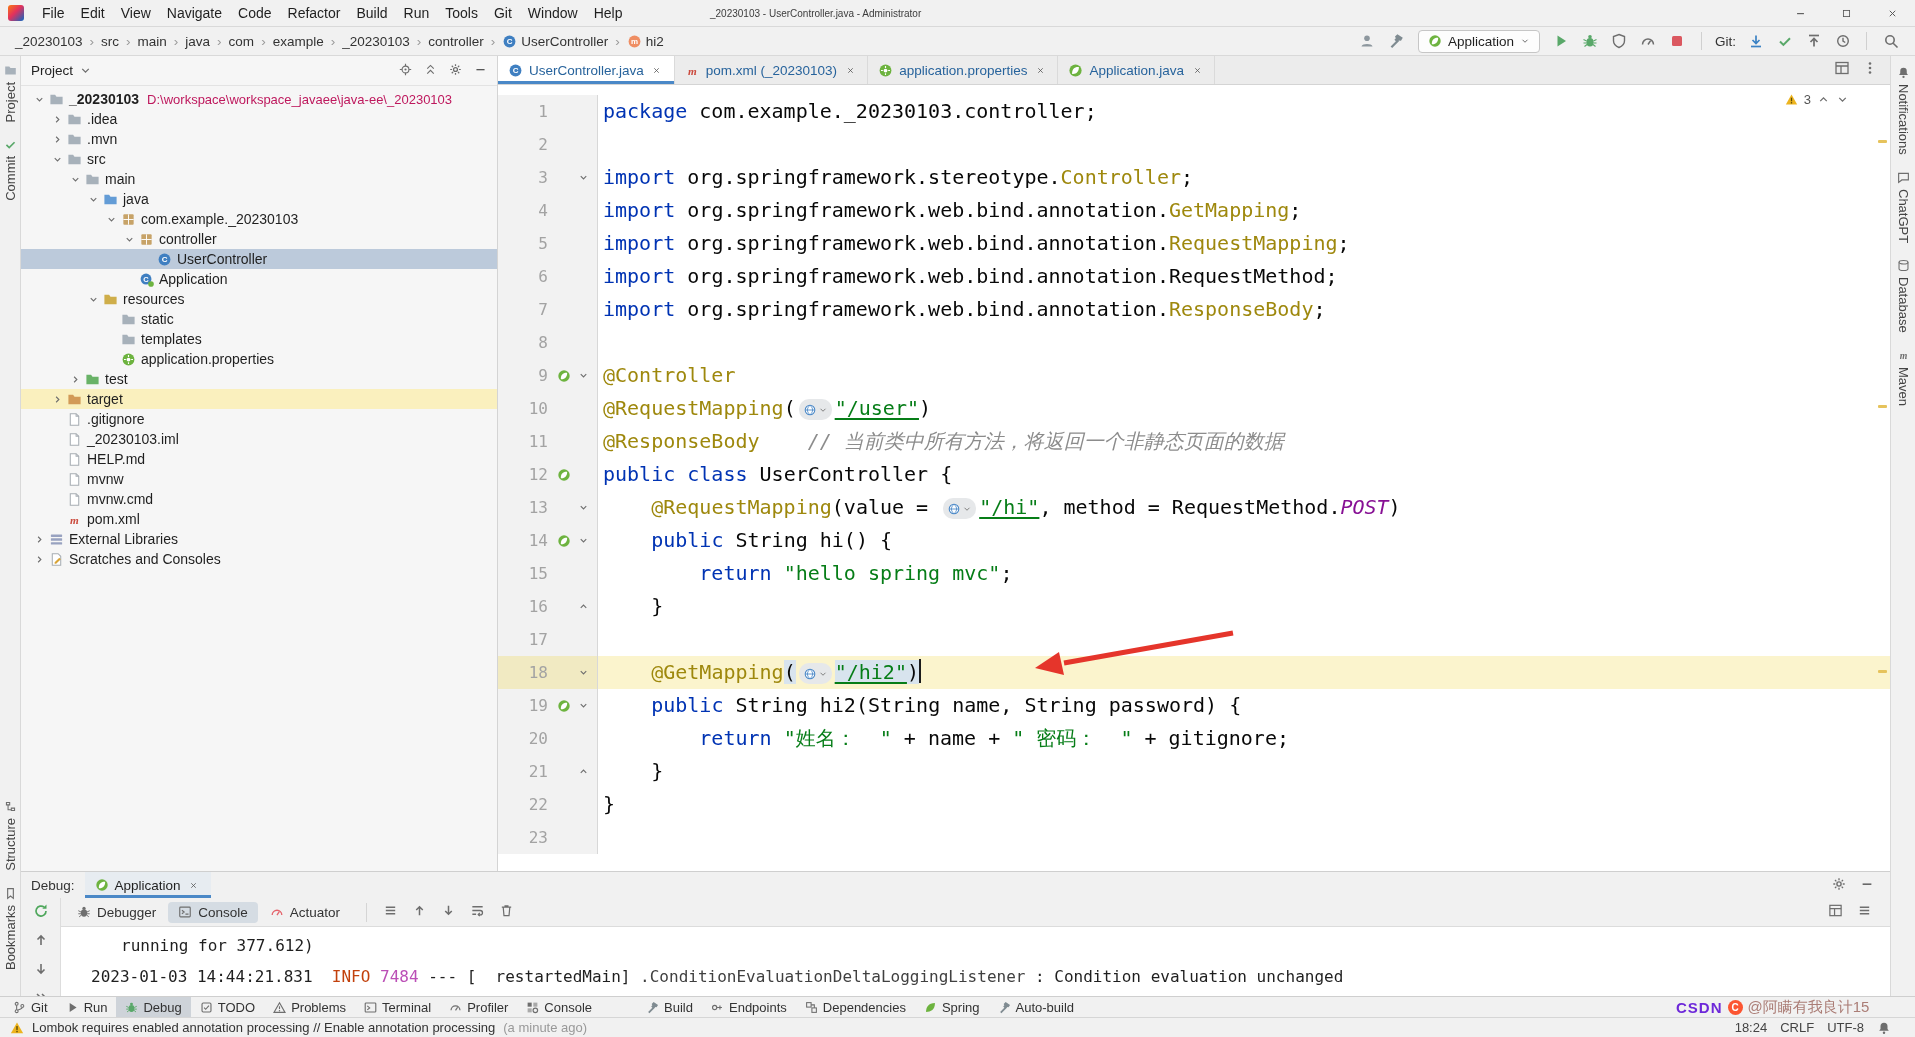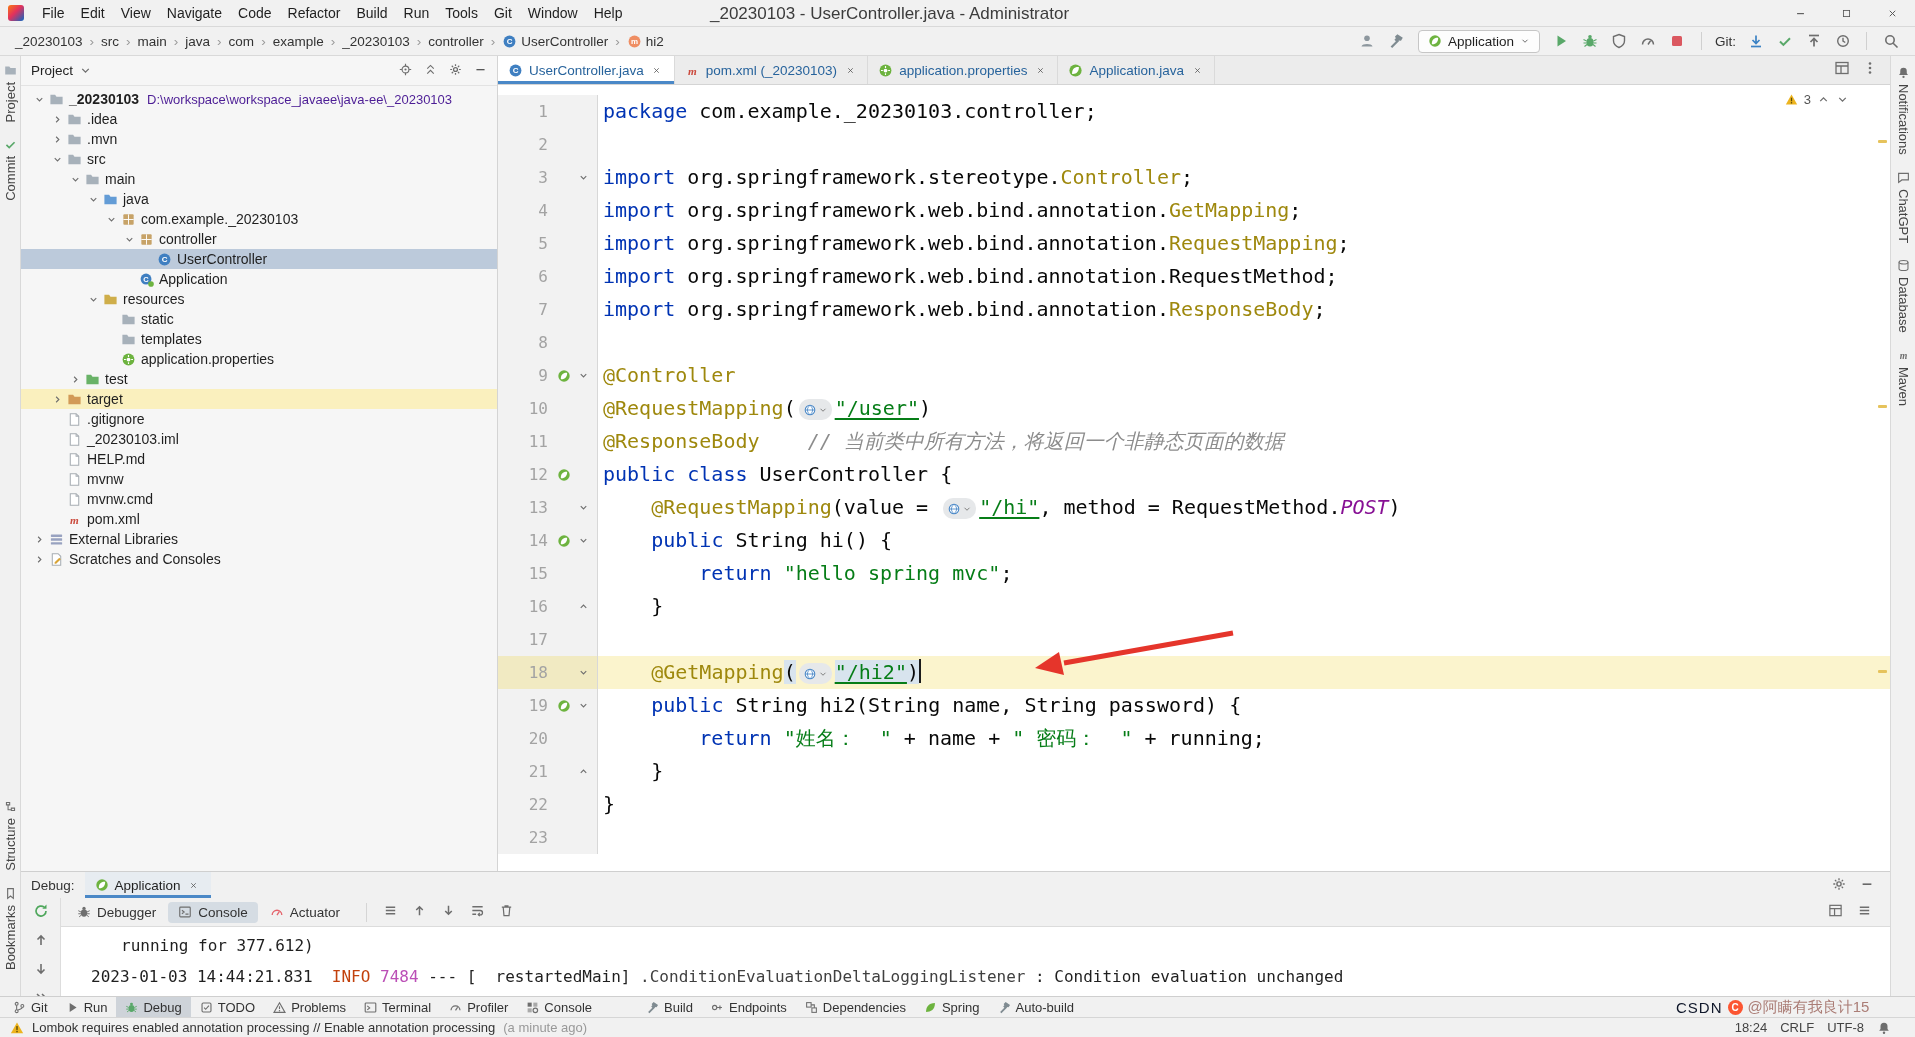--- a/index.html
+++ b/index.html
@@ -8,21 +8,21 @@
   #app{position:relative;width:1915px;height:1037px;background:#fff;overflow:hidden;}
   .ic{display:inline-flex;width:16px;height:16px;flex:none;align-items:center;justify-content:center;}
   .ic.sm{width:14px;height:14px;}
   .ic svg{width:100%;height:100%;}
 
   
   #titlebar{position:absolute;left:0;top:0;width:100%;height:27px;background:#f1f1f1;border-bottom:1px solid #d9d9d9;display:flex;align-items:center;padding-left:8px;z-index:10;}
   .applogo{width:16px;height:16px;border-radius:3px;background:linear-gradient(135deg,#f97a12,#e4315c 45%,#0a68c4);margin-right:10px;flex:none;}
   #menus{display:flex;align-items:center;}
   .menu-item{padding:0 8px;font-size:14px;height:27px;line-height:27px;}
-  #wtitle{position:absolute;left:710px;top:0;height:27px;line-height:27px;font-size:17px;color:#3c3c3c;}
+  #wtitle{position:absolute;left:710px;top:0;height:27px;line-height:27px;font-size:10px;color:#3c3c3c;}
   #wbtns{position:absolute;right:0;top:0;height:27px;display:flex;}
   .wbtn{width:46px;height:27px;display:flex;align-items:center;justify-content:center;}
   .wbtn .ic{width:11px;height:11px;}
 
   
   #navbar{position:absolute;left:0;top:27px;width:100%;height:29px;background:#f1f1f1;border-bottom:1px solid #d9d9d9;display:flex;align-items:center;padding:0 12px;z-index:9;}
   #crumbs{display:flex;align-items:center;gap:3px;font-size:13.5px;color:#333;white-space:nowrap;}
   .crumb{display:inline-flex;align-items:center;gap:4px;padding:1px 3px;border-radius:3px;}
   .crumb .ic{width:15px;height:15px;}
   .crumb-sep{color:#9a9a9a;padding:0 1px;}
@@ -50,21 +50,21 @@
   #phead .ic{width:13px;height:13px;}
   #phead-icons{margin-left:auto;display:flex;gap:12px;}
   #tree{position:absolute;top:33px;left:0;right:0;}
   .trow{display:flex;align-items:center;height:20px;font-size:14px;white-space:nowrap;}
   .trow.sel{background:#bccadb;}
   .trow.hi{background:#faf0be;}
   .chev{width:17px;height:16px;display:inline-flex;align-items:center;justify-content:center;flex:none;}
   .chev svg{width:11px;height:11px;}
   .trow .ic{margin:0 5px 0 1px;width:15px;height:15px;}
   .tlabel.b{font-weight:bold;}
-  .tpath{color:#4c1d95;font-size:13px;margin-left:8px;}
+  .tpath{color:#be185d;font-size:13px;margin-left:8px;}
 
   
   #editor{position:absolute;left:498px;top:56px;width:1392px;height:815px;background:#fff;}
   #tabs{position:absolute;top:0;left:0;right:0;height:29px;background:#ececec;border-bottom:1px solid #d4d4d4;display:flex;align-items:stretch;}
   .tab{display:flex;align-items:center;gap:6px;padding:0 10px;font-size:13.5px;border-right:1px solid #dadada;color:#27639c;}
   .tab.active{background:#fff;box-shadow:inset 0 -3px 0 #4a88c7;}
   .tab .ic{width:15px;height:15px;}
   .tab-close{width:14px;height:14px;display:inline-flex;align-items:center;justify-content:center;}
   .tab-close svg{width:9px;height:9px;}
   #tabsright{margin-left:auto;display:flex;align-items:center;gap:12px;padding-right:12px;}
@@ -126,21 +126,21 @@
   #stools{position:absolute;left:0;top:996px;width:1915px;height:21px;background:#f1f1f1;border-top:1px solid #cfcfcf;display:flex;align-items:center;padding-left:4px;font-size:13px;z-index:8;}
   .sitem{display:flex;align-items:center;gap:5px;padding:0 9px;height:21px;color:#333;}
   .sitem .ic{width:13px;height:13px;}
   .sitem.active{background:#ced3d9;}
   .sgap{width:36px;}
   #bbar{position:absolute;left:0;top:1017px;width:1915px;height:20px;background:#f1f1f1;border-top:1px solid #d6d6d6;display:flex;align-items:center;padding:0 10px;font-size:13px;color:#333;gap:8px;z-index:8;}
   #bbar .mtime{color:#999;}
   #bbar-right{margin-left:auto;display:flex;align-items:center;gap:13px;color:#444;padding-right:14px;}
   #bbar-right .ic{width:14px;height:14px;}
   #watermark{position:absolute;left:1676px;top:998px;display:flex;align-items:center;gap:5px;z-index:20;font-size:15px;}
-  #watermark .brand{color:#0f172a;font-weight:normal;letter-spacing:1px;}
+  #watermark .brand{color:#6d28d9;font-weight:bold;letter-spacing:1px;}
   #watermark .wlogo{width:15px;height:15px;border-radius:50%;background:#fc5531;color:#fff;font-size:10px;display:flex;align-items:center;justify-content:center;font-weight:bold;}
   #watermark .user{color:#ab7d76;}
 </style>
 </head>
 <body>
 
 <div id="app">
 
   <div id="titlebar">
     <div class="applogo"></div>
@@ -1011,21 +1011,21 @@
               </span>
             </span>
             <span class="ccode"><span class="tk-t">    </span><span class="tk-k">public </span><span class="tk-t">String hi2(String name, String password) {</span></span>
           </div>
           <div class="crow">
             <span class="gcell">
               <span class="lnum">20</span>
               <span class="gicon"></span>
               <span class="gfold"></span>
             </span>
-            <span class="ccode"><span class="tk-t">        </span><span class="tk-k">return </span><span class="tk-s">"姓名：  "</span><span class="tk-t"> + name + </span><span class="tk-s">" 密码：  "</span><span class="tk-t"> + running;</span></span>
+            <span class="ccode"><span class="tk-t">        </span><span class="tk-k">return </span><span class="tk-s">"姓名：  "</span><span class="tk-t"> + name + </span><span class="tk-s">" 密码：  "</span><span class="tk-t"> + gitignore;</span></span>
           </div>
           <div class="crow">
             <span class="gcell">
               <span class="lnum">21</span>
               <span class="gicon"></span>
               <span class="gfold">
                 <svg viewBox="0 0 16 16">
                   <path d="M4 10l4-4 4 4" stroke="#6e6e6e" stroke-width="1.6" fill="none"></path>
                 </svg>
               </span>

